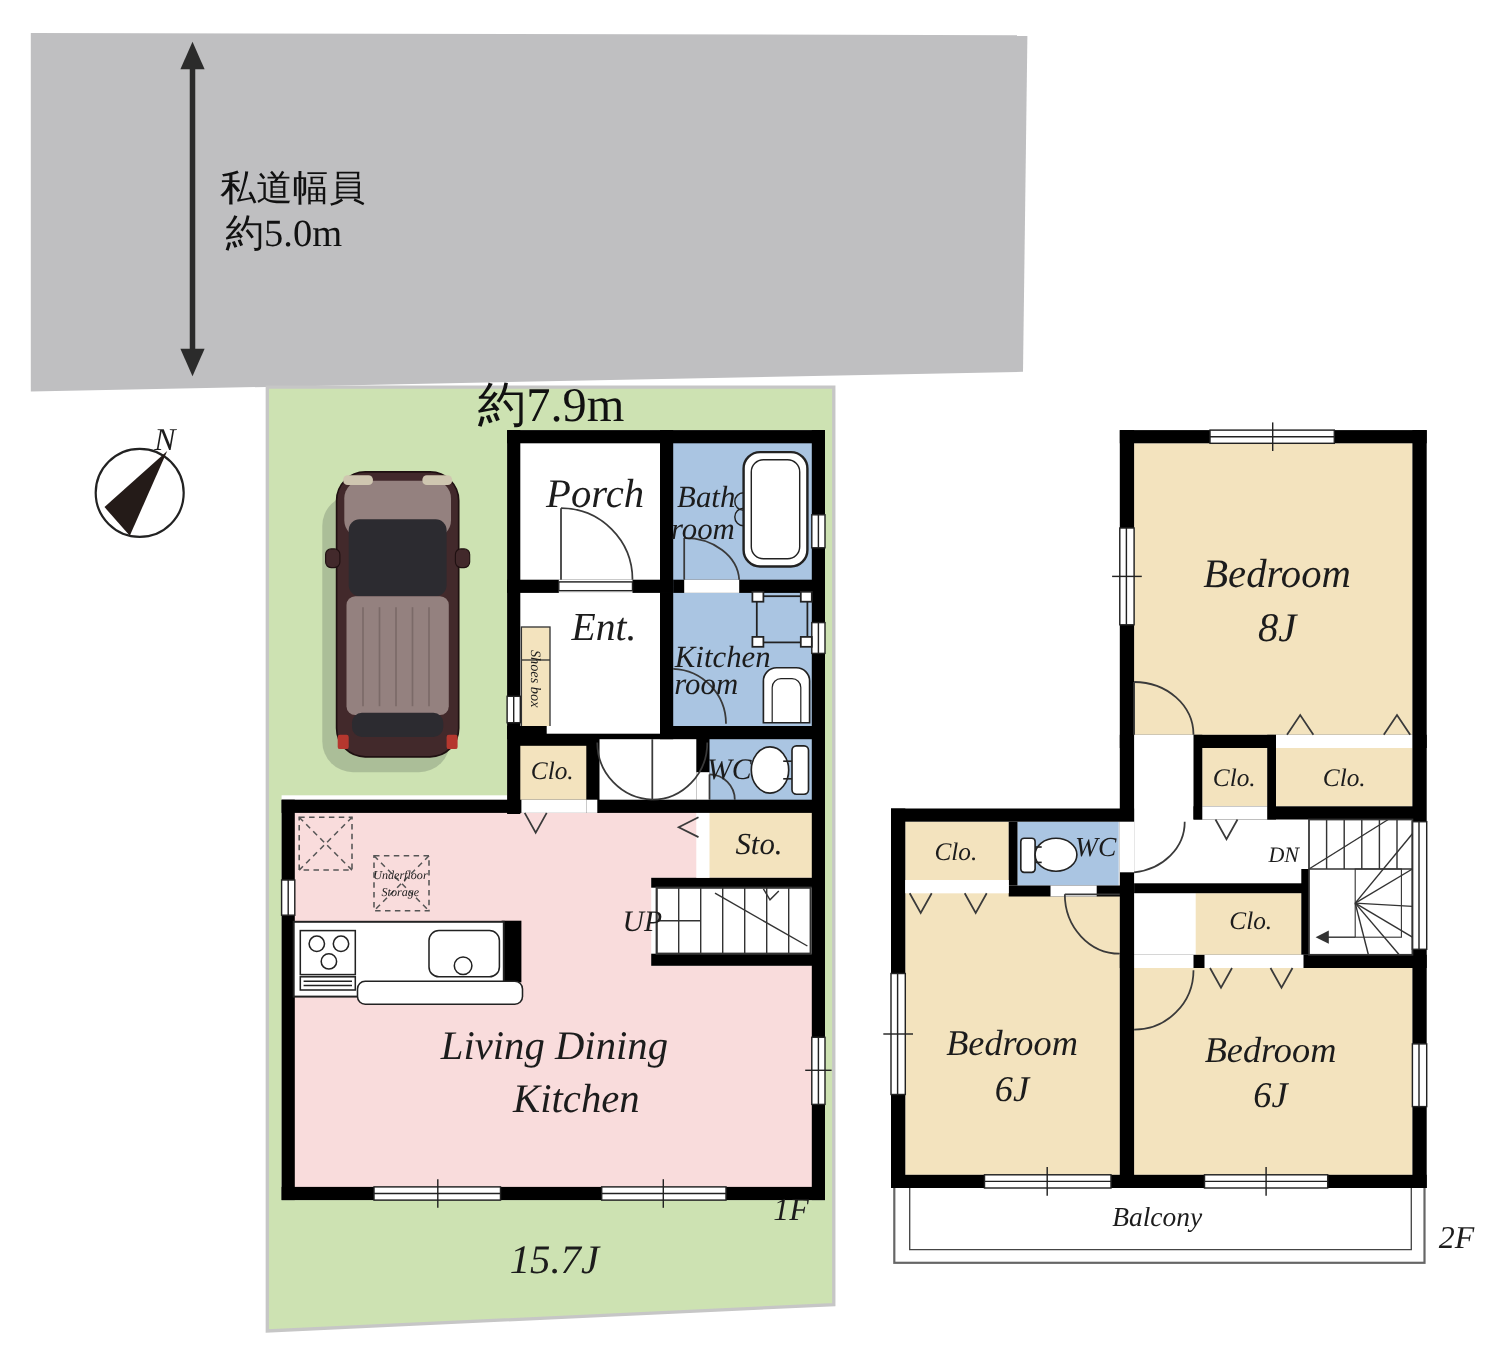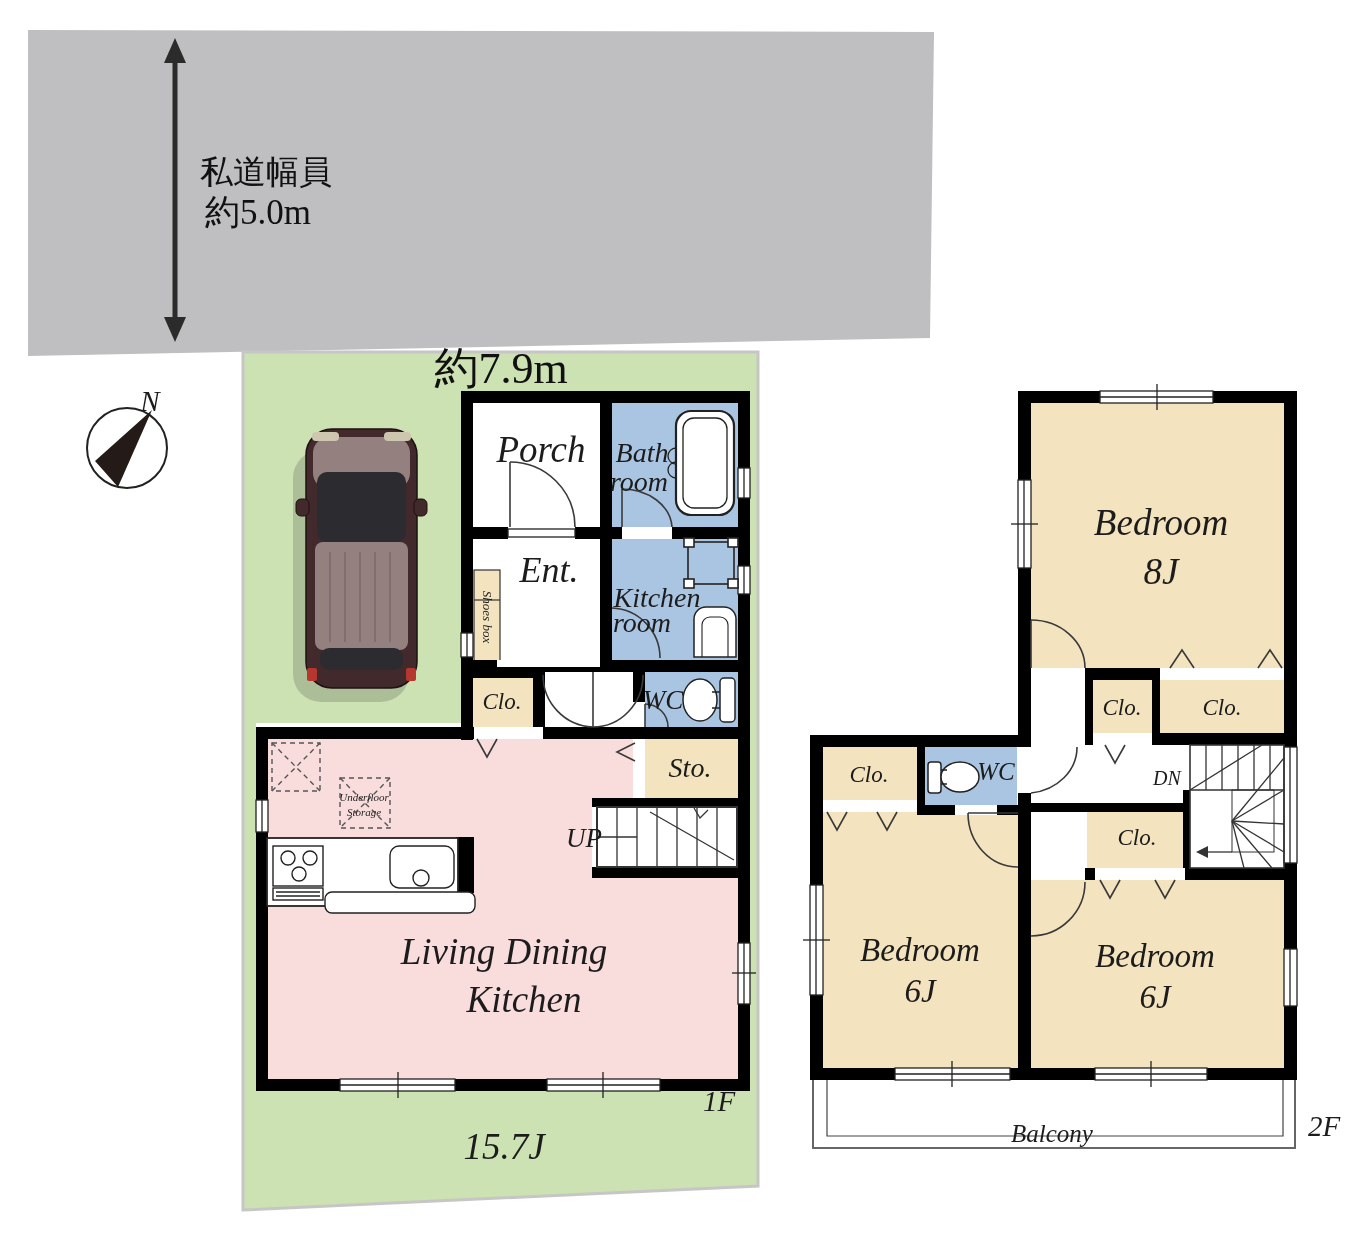--- a/index.html
+++ b/index.html
@@ -348,16 +348,16 @@
 <div class="lbl" style="left:869px;top:774px;font-size:23px;">Clo.</div>
 <div class="lbl" style="left:996px;top:771px;font-size:25px;">WC</div>
 <div class="lbl" style="left:1122px;top:707px;font-size:23px;">Clo.</div>
 <div class="lbl" style="left:1222px;top:707px;font-size:23px;">Clo.</div>
 <div class="lbl" style="left:1137px;top:837px;font-size:23px;">Clo.</div>
 <div class="lbl" style="left:1167px;top:778px;font-size:20px;">DN</div>
 <div class="lbl" style="left:920px;top:950px;font-size:33px;">Bedroom</div>
 <div class="lbl" style="left:920px;top:991px;font-size:33px;">6J</div>
 <div class="lbl" style="left:1155px;top:956px;font-size:33px;">Bedroom</div>
 <div class="lbl" style="left:1155px;top:997px;font-size:33px;">6J</div>
-<div class="lbl" style="left:1052px;top:1107px;font-size:25px;margin-top:26px;">Balcony</div>
+<div class="lbl" style="left:1052px;top:1107px;font-size:25px;">Balcony</div>
 <div class="lbl" style="left:1324px;top:1126px;font-size:29px;">2F</div>
 
 </div>
 
 </body></html>

